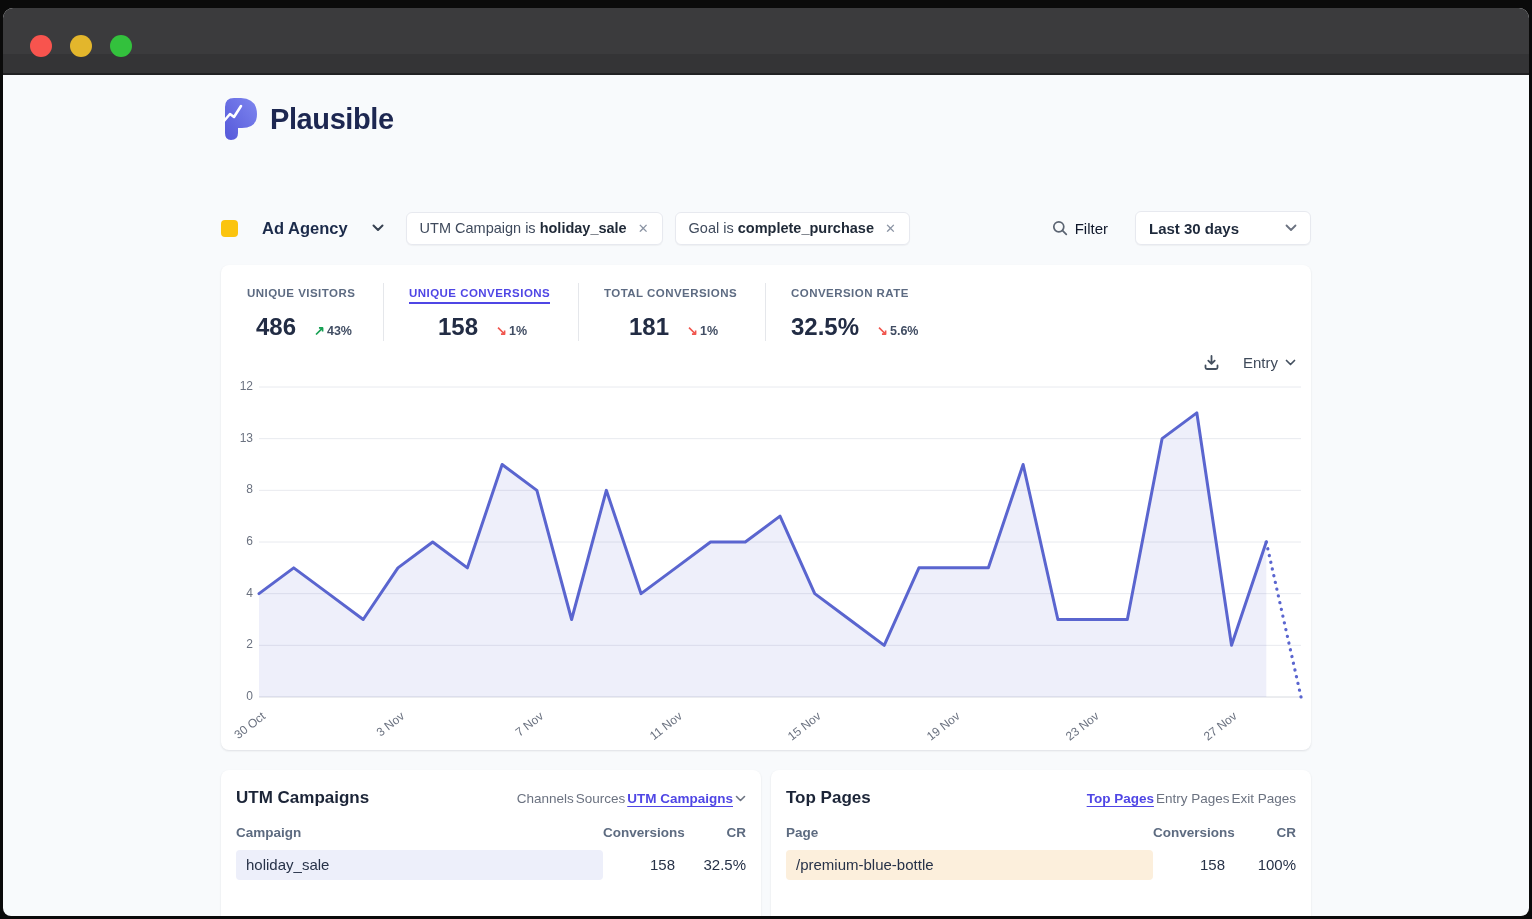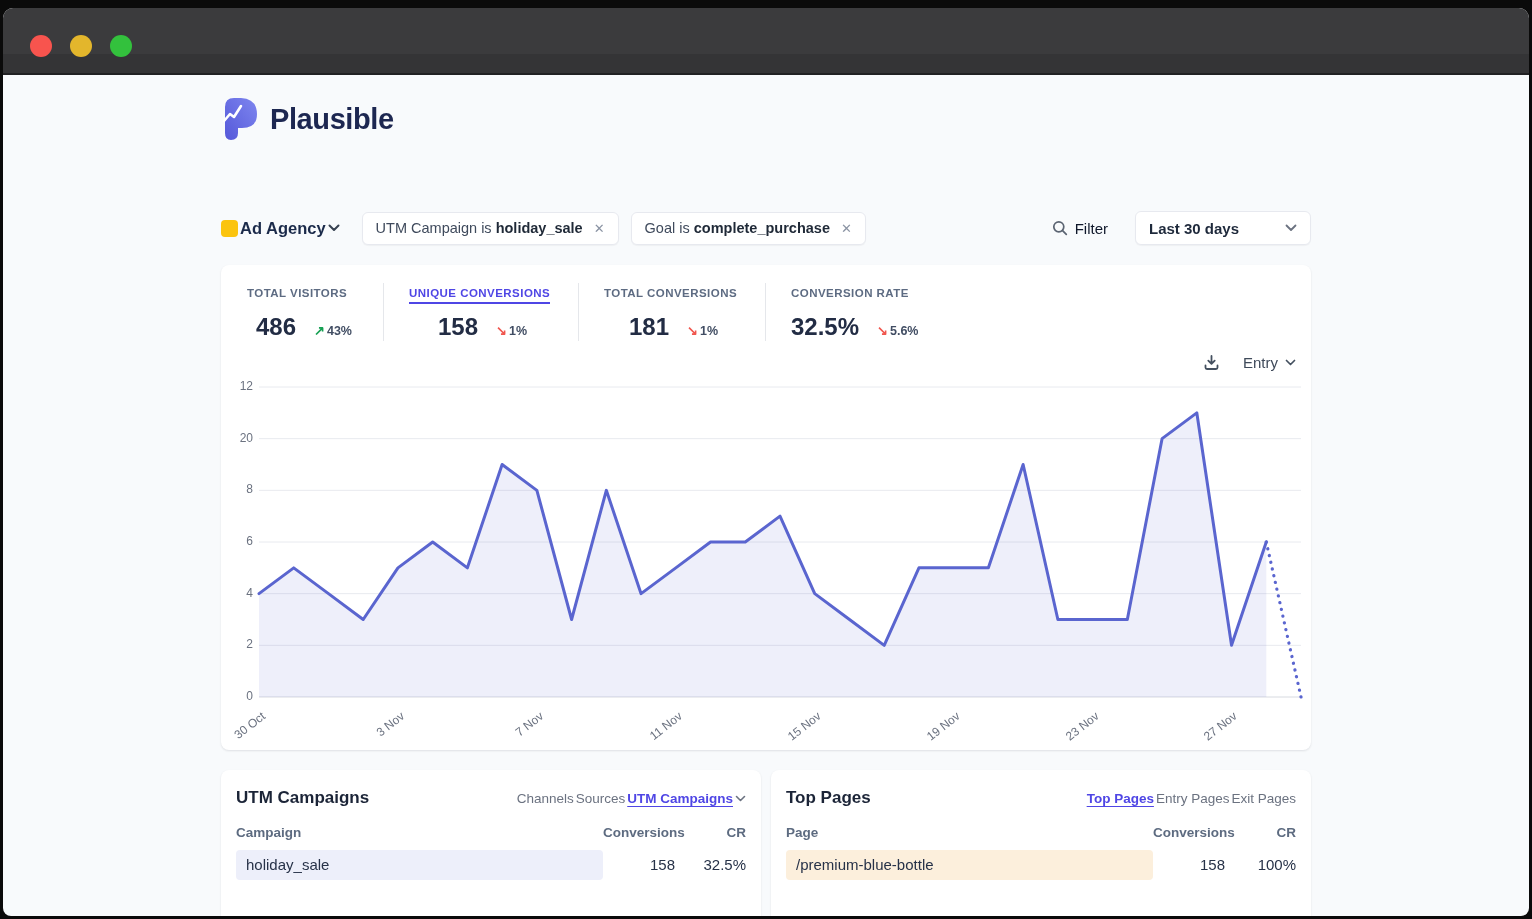--- a/index.html
+++ b/index.html
@@ -20,21 +20,21 @@
 
   .content { height: calc(100% - 67px); overflow: hidden; }
   .container { width: 1090px; margin: 0 auto; position: relative; }
 
   
   .brand-row { padding-top: 22px; display: flex; align-items: center; gap: 11px; cursor: pointer; }
   .wordmark { font-size: 29px; font-weight: 700; color: #1d2751; letter-spacing: -0.4px; }
 
   
   .toolbar { margin-top: 70px; display: flex; align-items: center; height: 34px; }
-  .site-sel { display: flex; align-items: center; gap: 2px; cursor: pointer; }
+  .site-sel { display: flex; align-items: center; gap: 24px; cursor: pointer; }
   .favicon { width: 17px; height: 17px; border-radius: 4px; }
   .site-name { font-size: 16.5px; font-weight: 700; color: #1b2a4a; }
   .pills { display: flex; gap: 12px; margin-left: 22px; }
   .pill {
     background: #fff; border: 1px solid #e7e9ef; border-radius: 6px;
     box-shadow: 0 1px 1px rgba(0,0,0,.04);
     height: 33px; display: flex; align-items: center; padding: 0 13px;
     font-size: 14.5px; color: #3f4a5c; cursor: pointer; white-space: pre;
   }
   .pill b { color: #1f2937; font-weight: 700; }
@@ -154,21 +154,21 @@
           <span>Last 30 days</span>
           <svg class="icon chev" width="12" height="8" viewBox="0 0 12 8">
               <polyline points="1.5,1.5 6,6 10.5,1.5" fill="none" stroke="#6b7280" stroke-width="1.8" stroke-linecap="round" stroke-linejoin="round"></polyline>
             </svg>
         </div>
       </div>
 
       <div class="card main-card">
         <div class="stats">
           <div class="stat">
-            <span class="stat-label">TOTAL VISITORS</span>
+            <span class="stat-label">UNIQUE VISITORS</span>
             <div class="stat-valrow">
                 <span class="stat-value">486</span>
                 <span class="delta"><span class="arr up">↗</span><span>43%</span></span>
               </div>
           </div>
           <div class="stat active">
             <span class="stat-label">UNIQUE CONVERSIONS</span>
             <div class="stat-valrow">
                 <span class="stat-value">158</span>
                 <span class="delta"><span class="arr down">↘</span><span>1%</span></span>
@@ -216,21 +216,21 @@
               <path d="M0,206.67 L34.73,180.83 L69.47,206.67 L104.2,232.5 L138.93,180.83 L173.67,155 L208.4,180.83 L243.13,77.5 L277.87,103.33 L312.6,232.5 L347.33,103.33 L382.07,206.67 L416.8,180.83 L451.53,155 L486.27,155 L521,129.17 L555.73,206.67 L590.47,232.5 L625.2,258.33 L659.93,180.83 L694.67,180.83 L729.4,180.83 L764.13,77.5 L798.87,232.5 L833.6,232.5 L868.33,232.5 L903.07,51.67 L937.8,25.83 L972.53,258.33 L1007.27,155 L1007.27,310 L0,310 Z" fill="rgba(90,101,207,0.10)" stroke="none"></path>
               <path d="M0,206.67 L34.73,180.83 L69.47,206.67 L104.2,232.5 L138.93,180.83 L173.67,155 L208.4,180.83 L243.13,77.5 L277.87,103.33 L312.6,232.5 L347.33,103.33 L382.07,206.67 L416.8,180.83 L451.53,155 L486.27,155 L521,129.17 L555.73,206.67 L590.47,232.5 L625.2,258.33 L659.93,180.83 L694.67,180.83 L729.4,180.83 L764.13,77.5 L798.87,232.5 L833.6,232.5 L868.33,232.5 L903.07,51.67 L937.8,25.83 L972.53,258.33 L1007.27,155" fill="none" stroke="#5a65cf" stroke-width="3" stroke-linejoin="round" stroke-linecap="round"></path>
               <path d="M1007.27,155 L1042,310" fill="none" stroke="#5a65cf" stroke-width="3.2" stroke-linecap="round" stroke-dasharray="0.1 6.8"></path>
             </svg>
           <div id="y-labels">
               <div class="ytick" style="top: 302px;">0</div>
               <div class="ytick" style="top: 250.33px;">2</div>
               <div class="ytick" style="top: 198.67px;">4</div>
               <div class="ytick" style="top: 147px;">6</div>
               <div class="ytick" style="top: 95.33px;">8</div>
-              <div class="ytick" style="top: 43.67px;">20</div>
+              <div class="ytick" style="top: 43.67px;">13</div>
               <div class="ytick" style="top: -8px;">12</div>
             </div>
           <div class="xlabels" id="x-labels">
               <div class="xtick-anchor" style="left: 0px;">
                 <span class="xtick">30 Oct</span>
               </div>
               <div class="xtick-anchor" style="left: 138.93px;">
                 <span class="xtick">3 Nov</span>
               </div>
               <div class="xtick-anchor" style="left: 277.87px;">

